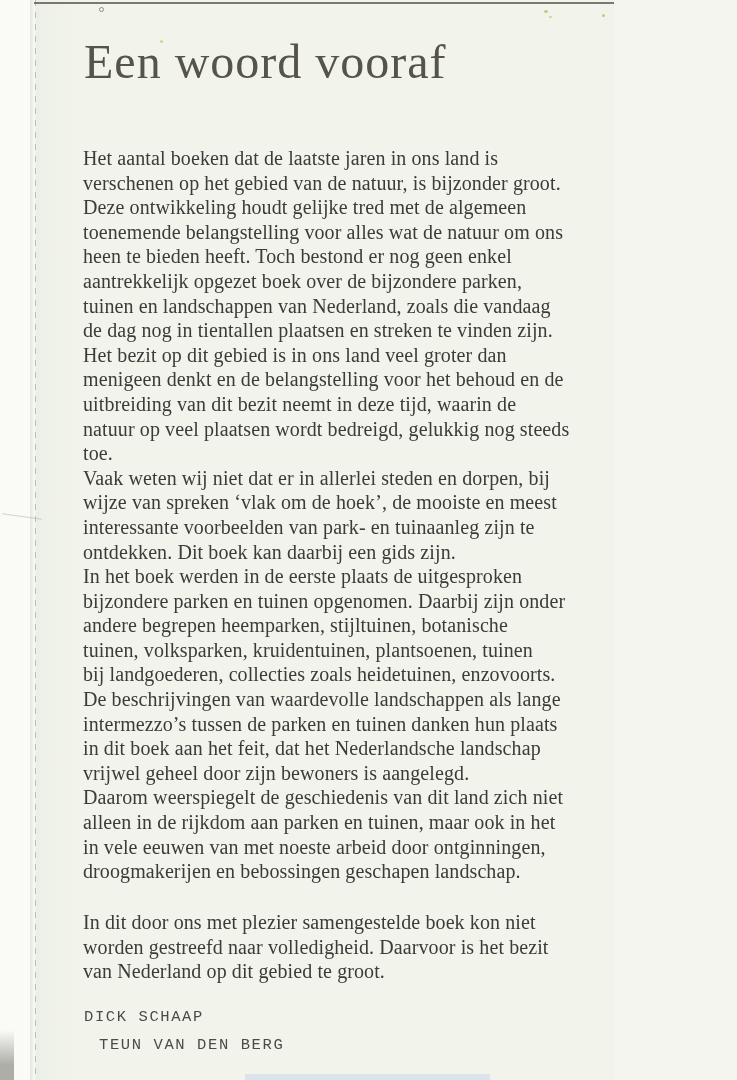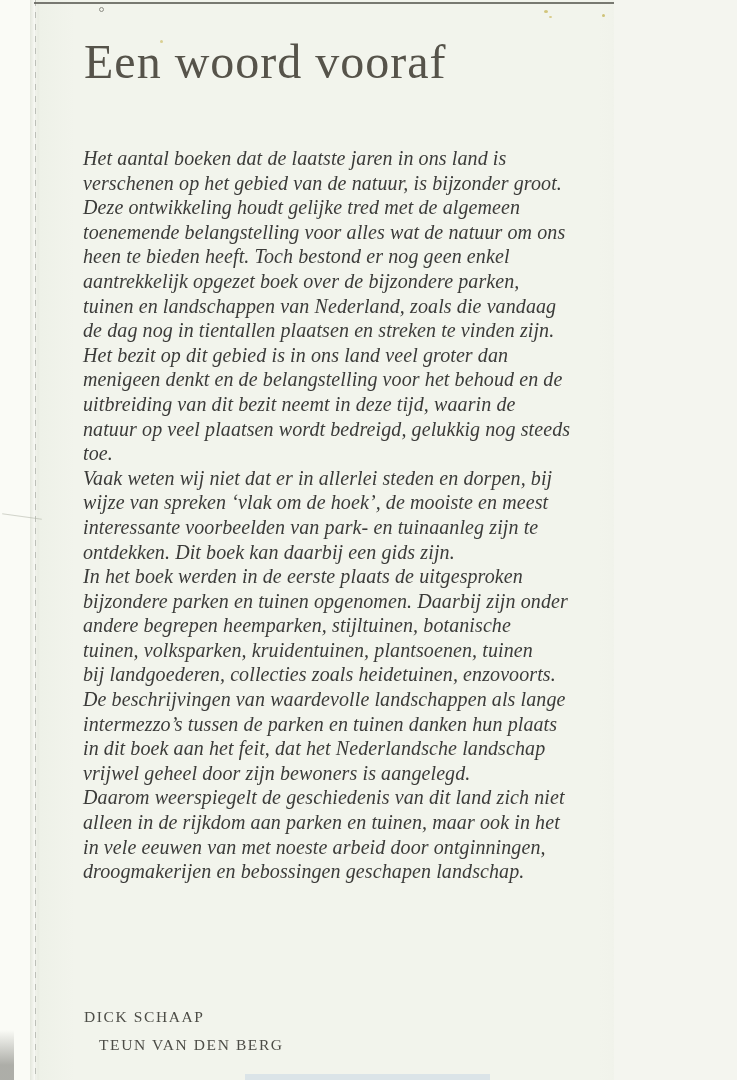--- a/index.html
+++ b/index.html
@@ -128,32 +128,32 @@
 
   .body-text {
     position: absolute;
     left: 83px;
     width: 585px;
     font-size: 20px;
     line-height: 24.6px;
     color: var(--ink);
     white-space: pre-line;
     letter-spacing: .1px;
-    font-style: italic;
   }
   .body-text.block-1 { top: 146px; }
   .body-text.block-2 { top: 910px; }
 
   .author-line {
     position: absolute;
     left: 84px;
     font-size: 15.5px;
     letter-spacing: 1.6px;
     color: var(--author-ink);
     white-space: nowrap;
+    font-family: Liberation Mono, monospace;
   }
   .author-line.a1 { top: 1008px; }
   .author-line.a2 { top: 1036px; margin-left: 15px; }
 </style>
 </head>
 <body>
 
 <div class="scan">
 
   <div class="page-surface"></div>
@@ -203,17 +203,20 @@
 bij landgoederen, collecties zoals heidetuinen, enzovoorts.
 De beschrijvingen van waardevolle landschappen als lange
 intermezzo’s tussen de parken en tuinen danken hun plaats
 in dit boek aan het feit, dat het Nederlandsche landschap
 vrijwel geheel door zijn bewoners is aangelegd.
 Daarom weerspiegelt de geschiedenis van dit land zich niet
 alleen in de rijkdom aan parken en tuinen, maar ook in het
 in vele eeuwen van met noeste arbeid door ontginningen,
 droogmakerijen en bebossingen geschapen landschap.</div>
 
+  <div class="body-text block-2">In dit door ons met plezier samengestelde boek kon niet
+worden gestreefd naar volledigheid. Daarvoor is het bezit
+van Nederland op dit gebied te groot.</div>
 
   <div class="author-line a1">DICK SCHAAP</div>
   <div class="author-line a2">TEUN VAN DEN BERG</div>
 
 </div>
 
 </body></html>

